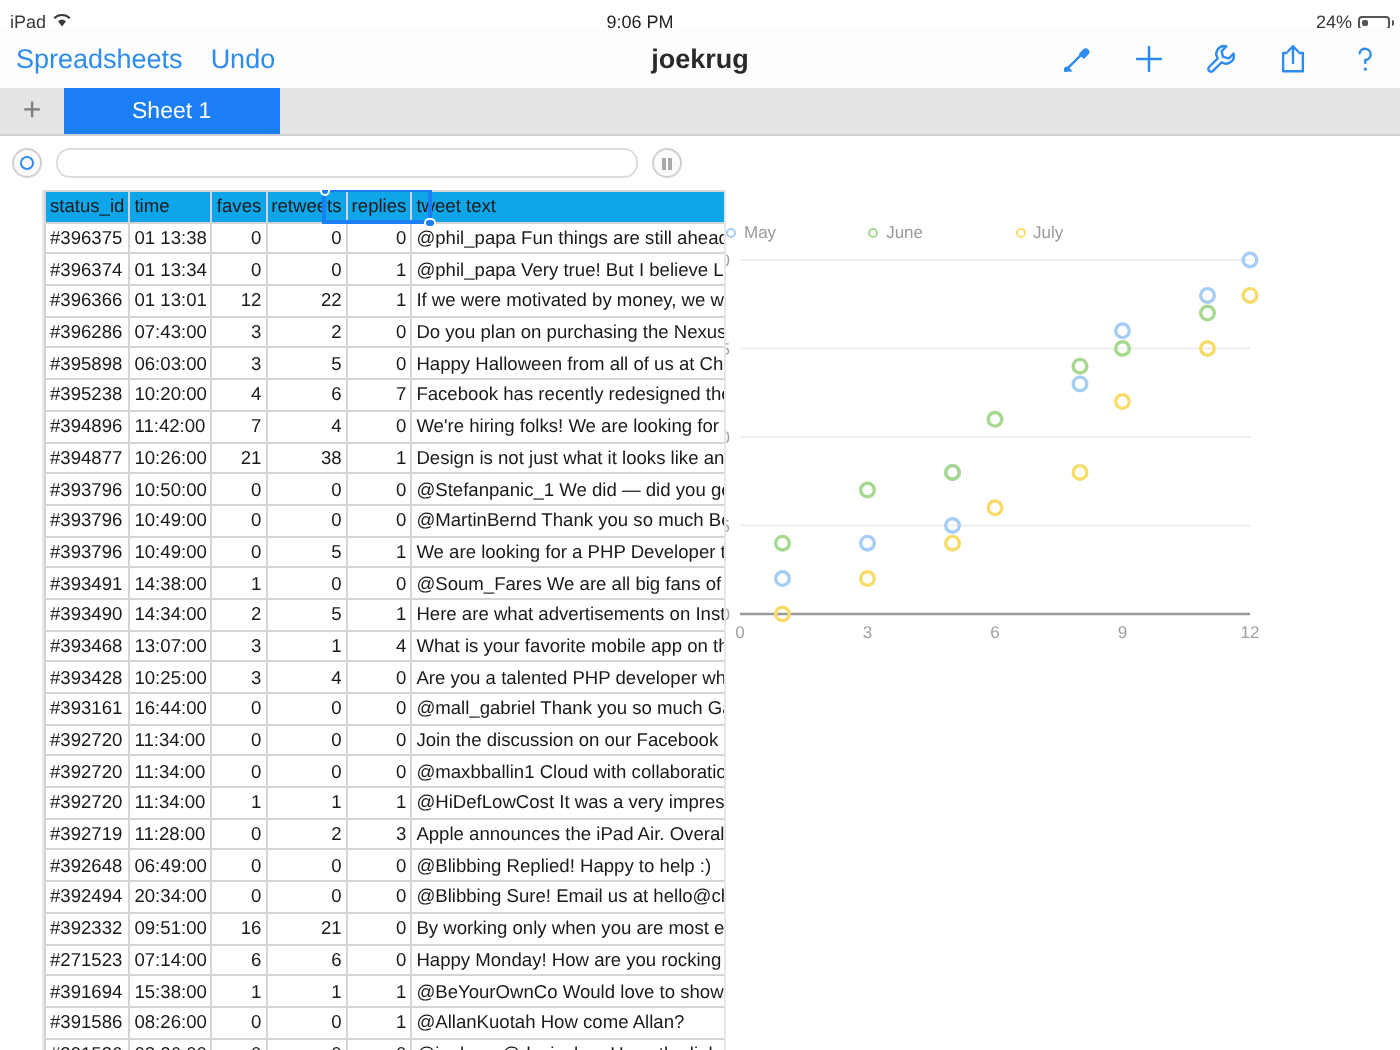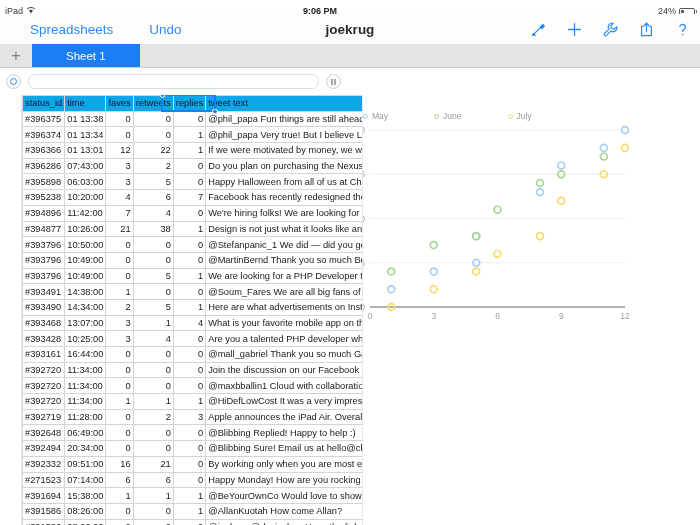--- a/index.html
+++ b/index.html
@@ -12,41 +12,41 @@
   #app { position: relative; width: 700px; height: 525px; background:#fff; }
 
   
   .statusbar {
     position: absolute; top:4px; left:0; width:700px; height:14px;
     background:#ffffff;
     font-size: 9px; color:#3a3a3a;
     display:flex; align-items:center;
   }
   .sb-left { position:absolute; left:5px; display:flex; align-items:center; gap:3px; }
-  .sb-center { position:absolute; left:0; width:640px; text-align:center; font-size:9px; font-weight:700; color:#222;}
+  .sb-center { position:absolute; left:0; width:640px; text-align:center; font-size:9px; font-weight:400; color:#222;}
   .sb-right { position:absolute; right:5px; display:flex; align-items:center; gap:3px; font-size:9px;}
   .wifi { display:inline-block; }
   .batt {
     width:16px; height:7px; border:1px solid #555; border-radius:2px;
     position:relative; display:inline-block;
   }
   .batt::after {
     content:""; position:absolute; right:-3px; top:1.5px;
     width:1.5px; height:3px; background:#555; border-radius:0 1px 1px 0;
   }
   .batt-fill { position:absolute; left:1px; top:1px; bottom:1px; width:24%; background:#555; border-radius:1px;}
 
   
   .navbar {
     position:absolute; top:14px; left:0; width:700px; height:30px;
     background:#fdfdfd;
     display:flex; align-items:center;
   }
   .nav-left { position:absolute; left:8px; display:flex; align-items:center; gap:14px; }
-  .nav-link { color:#2e8bf0; font-size:13.5px; cursor:pointer;margin-left:22px; }
+  .nav-link { color:#2e8bf0; font-size:13.5px; cursor:pointer; }
   .nav-title {
     position:absolute; left:0; width:700px; text-align:center;
     font-size:13.5px; font-weight:700; color:#2a2a2a;
   }
   .nav-right { position:absolute; right:9px; display:flex; align-items:center; gap:19px; }
   .navicon { width:17px; height:17px; color:#2e8bf0; cursor:pointer; display:block; }
   .navicon svg { display:block; }
 
   
   .tabbar {

